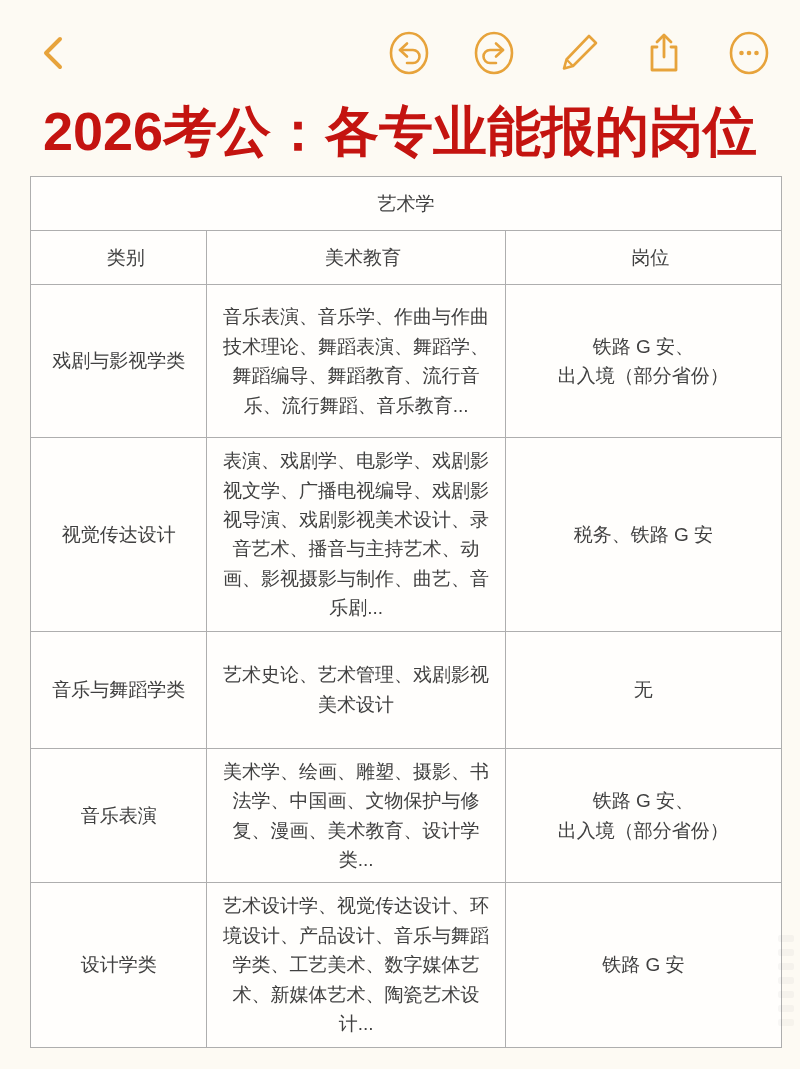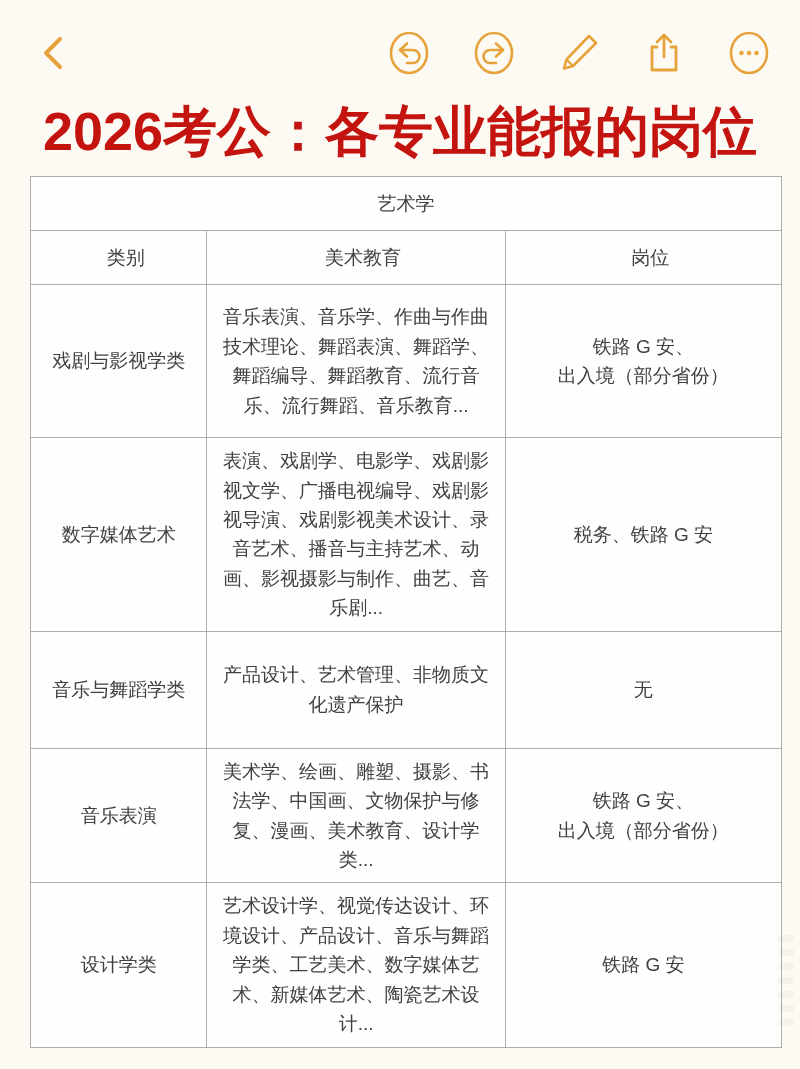--- a/index.html
+++ b/index.html
@@ -185,27 +185,27 @@
         <th>美术教育</th>
         <th>岗位</th>
       </tr>
       <tr class="row-1">
         <td>戏剧与影视学类</td>
         <td>音乐表演、音乐学、作曲与作曲技术理论、舞蹈表演、舞蹈学、舞蹈编导、舞蹈教育、流行音乐、流行舞蹈、音乐教育...</td>
         <td class="pos-cell">铁路 G 安、
 出入境（部分省份）</td>
       </tr>
       <tr class="row-2">
-        <td>数字媒体艺术</td>
+        <td>视觉传达设计</td>
         <td>表演、戏剧学、电影学、戏剧影视文学、广播电视编导、戏剧影视导演、戏剧影视美术设计、录音艺术、播音与主持艺术、动画、影视摄影与制作、曲艺、音乐剧...</td>
         <td class="pos-cell">税务、铁路 G 安</td>
       </tr>
       <tr class="row-3">
         <td>音乐与舞蹈学类</td>
-        <td>产品设计、艺术管理、非物质文化遗产保护</td>
+        <td>艺术史论、艺术管理、戏剧影视美术设计</td>
         <td class="pos-cell">无</td>
       </tr>
       <tr class="row-4">
         <td>音乐表演</td>
         <td>美术学、绘画、雕塑、摄影、书法学、中国画、文物保护与修复、漫画、美术教育、设计学类...</td>
         <td class="pos-cell">铁路 G 安、
 出入境（部分省份）</td>
       </tr>
       <tr class="row-5">
         <td>设计学类</td>

